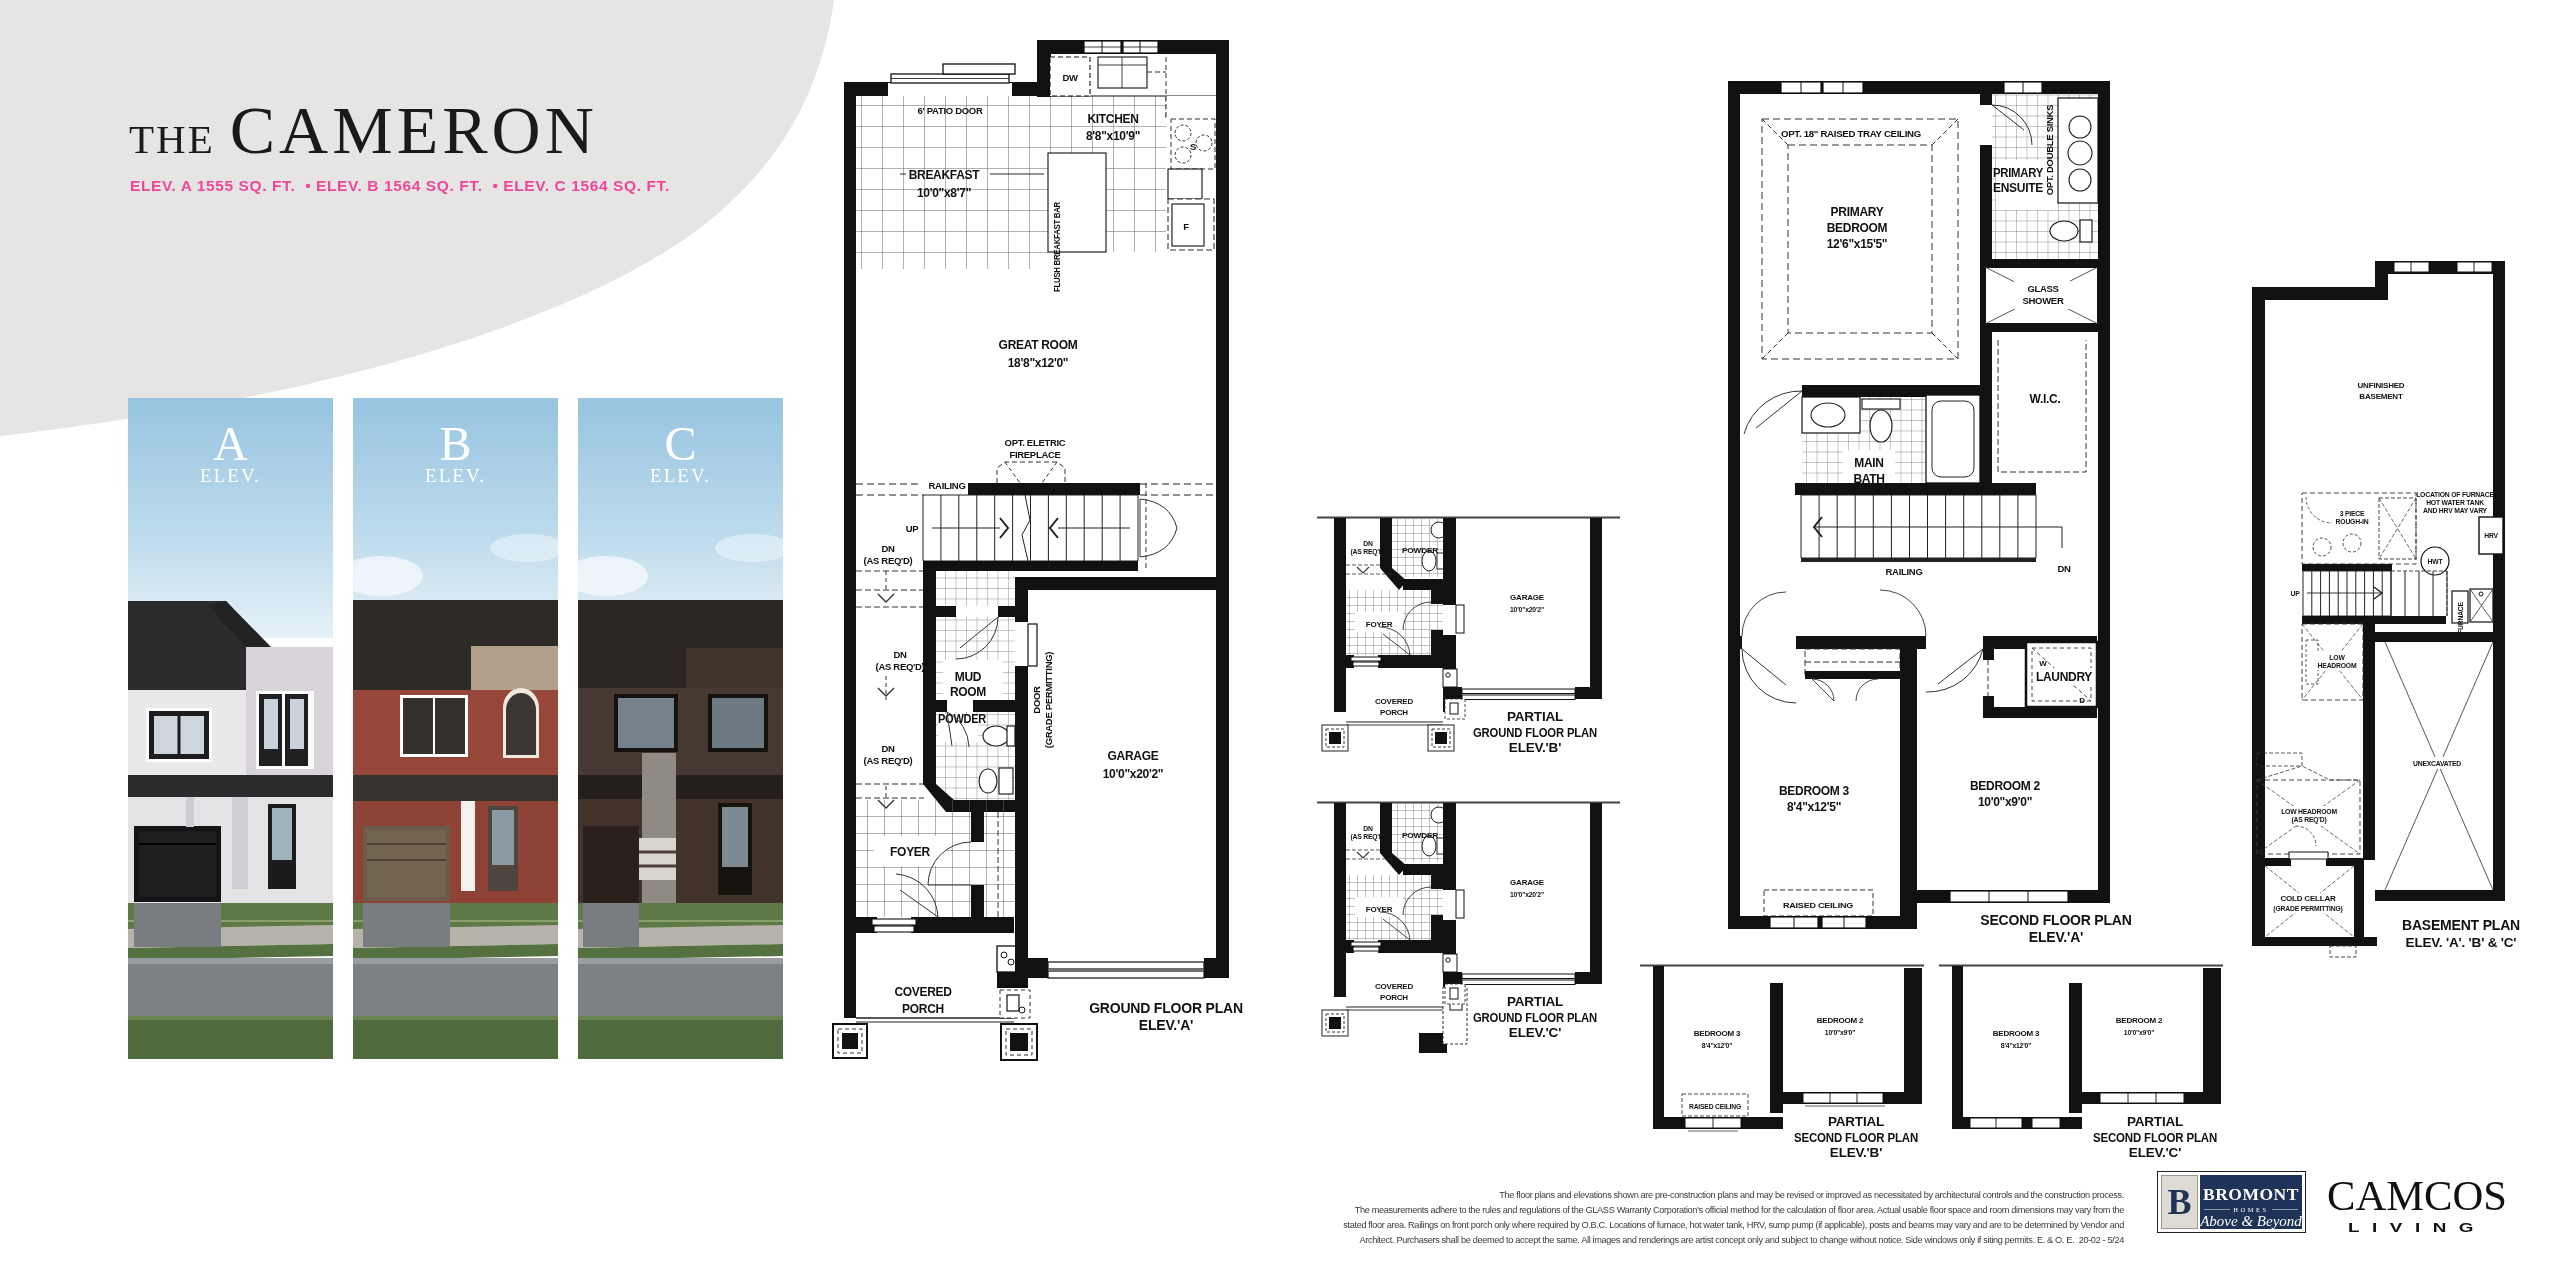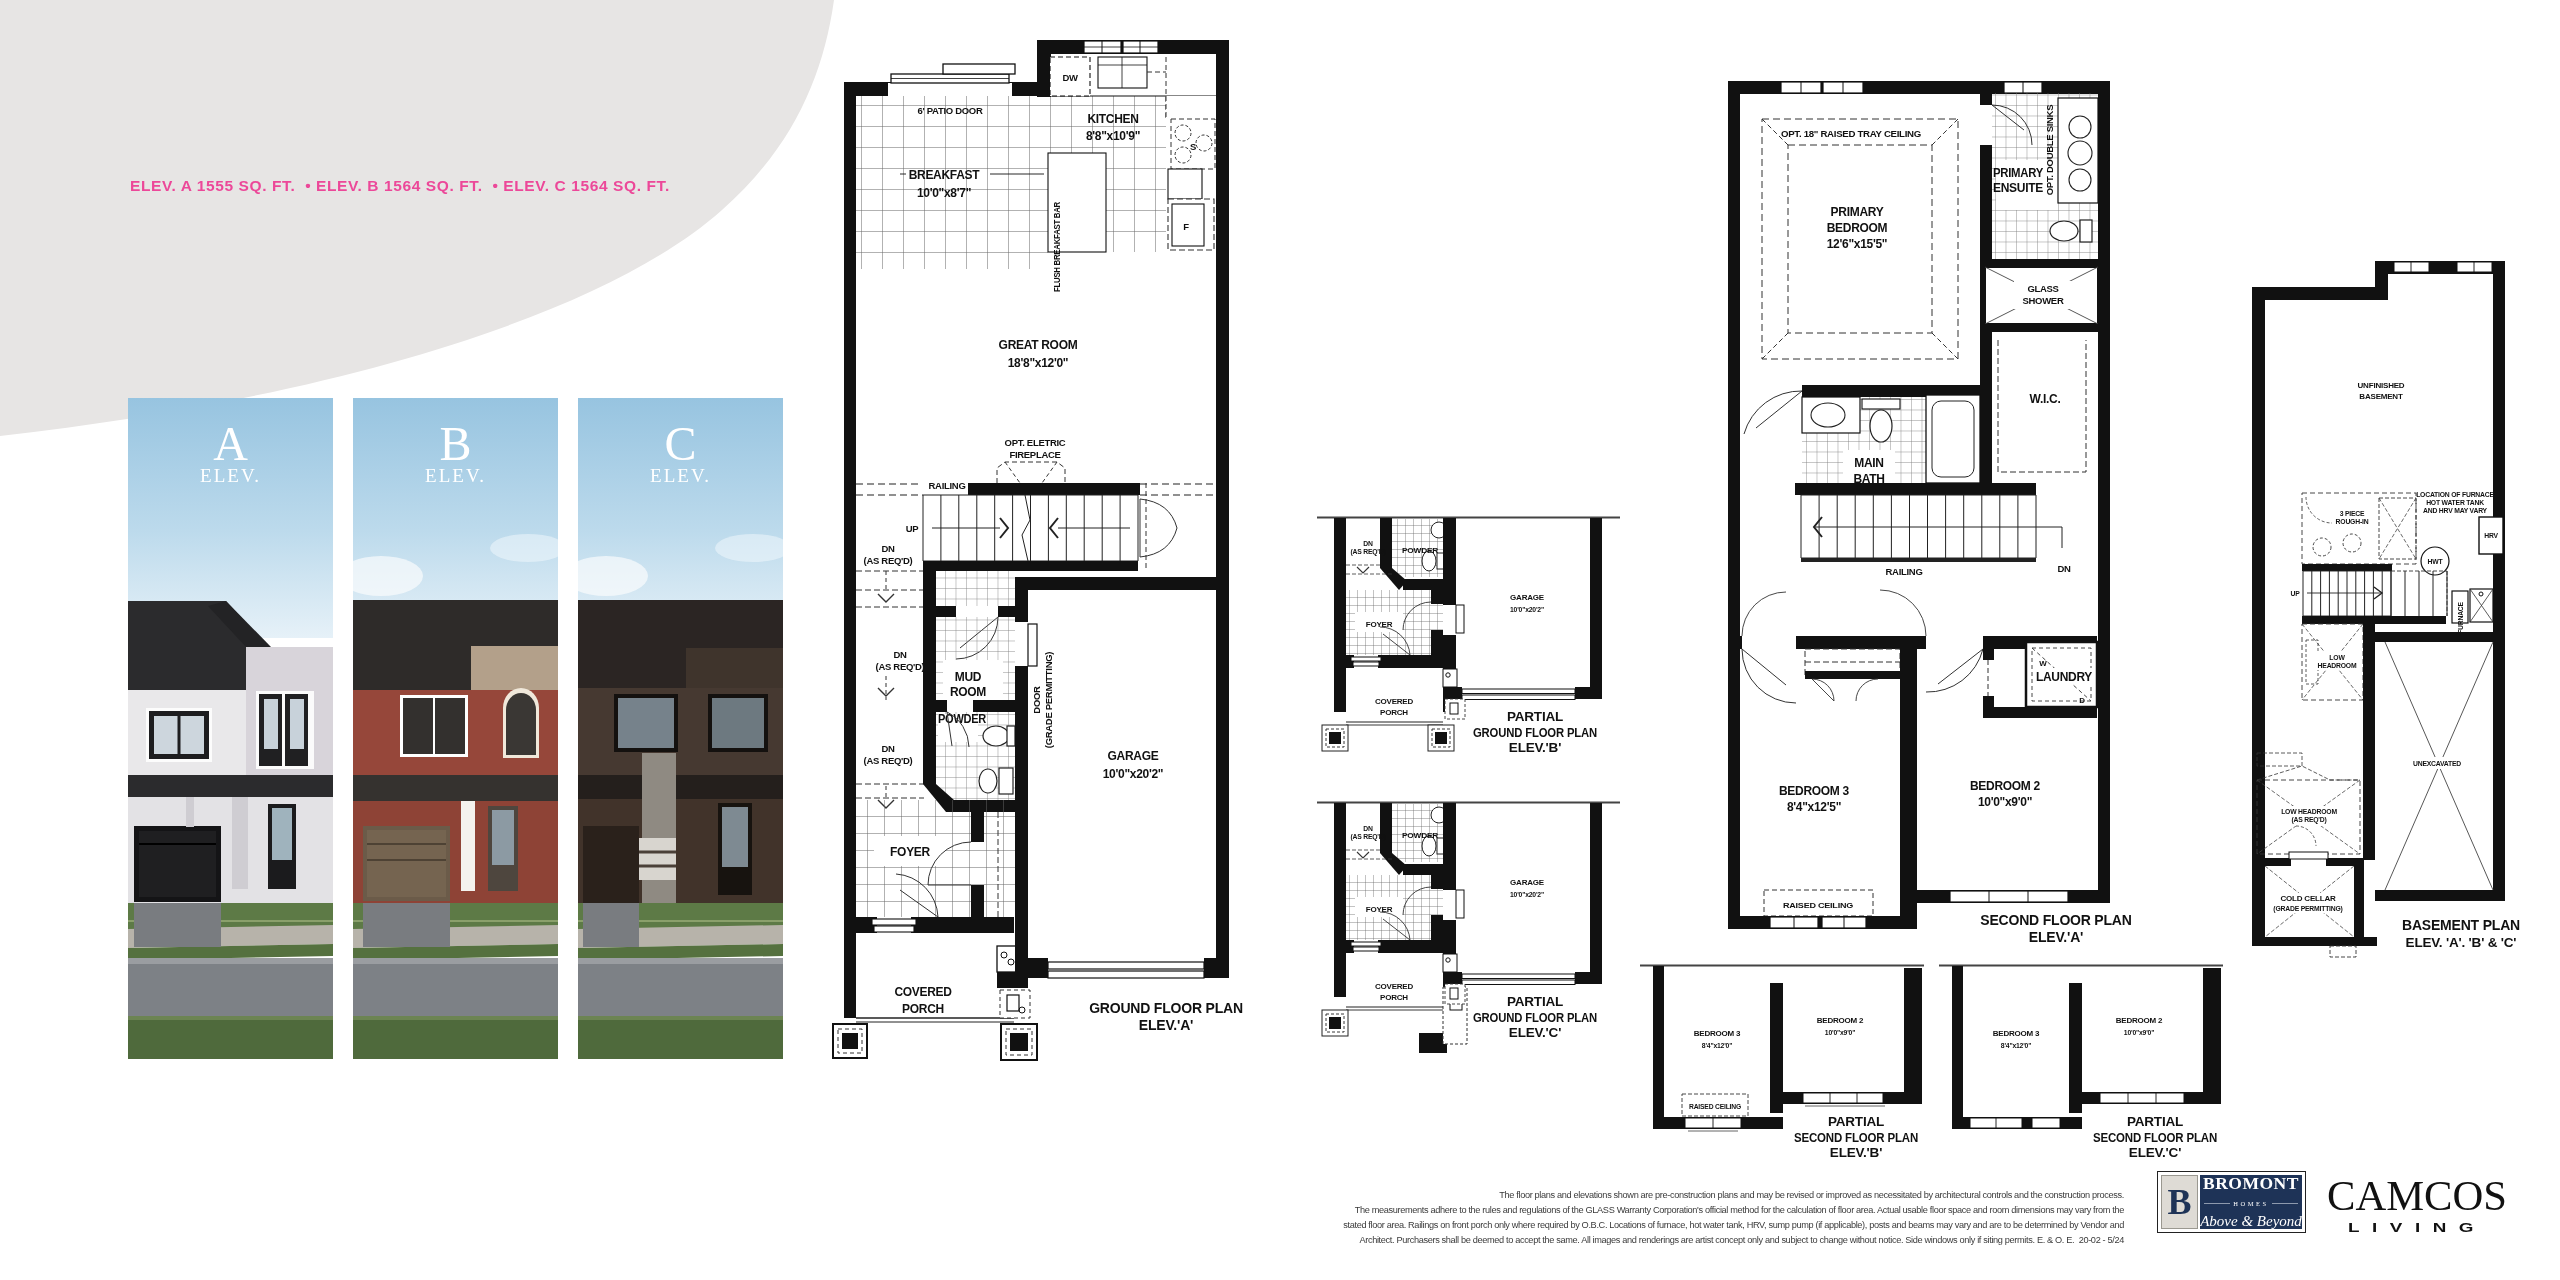--- a/index.html
+++ b/index.html
@@ -11,20 +11,23 @@
 .lby{font:bold 6.8px "Liberation Sans",sans-serif;text-anchor:middle;letter-spacing:-0.2px;}
 .ttl{font:bold 14px "Liberation Sans",sans-serif;text-anchor:middle;letter-spacing:-0.2px;}
 .ttm{font:bold 13.5px "Liberation Sans",sans-serif;text-anchor:middle;letter-spacing:-0.2px;}
 </style></head><body>
 <div id="page">
 
 <svg style="position:absolute;left:0;top:0" width="900" height="460" viewBox="0 0 900 460">
 <path d="M0,0 L834,0 C823,78 792,148 722,210 C604,315 332,398 0,436 Z" fill="#e7e5e4"></path>
 </svg>
 
+<div class="ser" style="position:absolute;left:129px;top:94px;color:#1a1a1a;white-space:nowrap;line-height:72px;">
+<span style="font-size:41px;letter-spacing:2px;">THE</span><span style="font-size:68px;letter-spacing:4px;margin-left:15px;">CAMERON</span>
+</div>
 
 <div style="position:absolute;left:130px;top:177px;font-weight:bold;font-size:15.5px;letter-spacing:0.6px;color:#ec4899;white-space:nowrap">ELEV. A 1555 SQ. FT.&nbsp; • ELEV. B 1564 SQ. FT.&nbsp; • ELEV. C 1564 SQ. FT.</div>
 
 <div style="position:absolute;left:128px;top:398px;width:205px;height:661px;"><svg width="205" height="661" viewBox="0 0 205 661">
         <defs>
           <linearGradient id="skyA" x1="0" y1="0" x2="0" y2="1">
             <stop offset="0" stop-color="#97c4e0"></stop>
             <stop offset="0.55" stop-color="#bcdaec"></stop>
             <stop offset="1" stop-color="#e6f1f8"></stop>
           </linearGradient>
@@ -720,21 +723,21 @@
 <span style="white-space:nowrap;">The measurements adhere to the rules and regulations of the GLASS Warranty Corporation's official method for the calculation of floor area. Actual usable floor space and room dimensions may vary from the</span>
 <span style="white-space:nowrap;">stated floor area. Railings on front porch only where required by O.B.C. Locations of furnace, hot water tank, HRV, sump pump (if applicable), posts and beams may vary and are to be determined by Vendor and</span>
 <span style="white-space:nowrap;text-align:center;">Architect. Purchasers shall be deemed to accept the same. All images and renderings are artist concept only and subject to change without notice. Side windows only if siting permits. E. &amp; O. E.&nbsp; 20-02 - 5/24</span>
 </div>
 
 <div style="position:absolute;left:2157px;top:1171px;width:149px;height:62px;border:1.6px solid #222;box-sizing:border-box;background:#fff;padding:3px;">
  <div style="display:flex;width:100%;height:100%;">
   <div style="width:37px;background:#dedbd5;border:1px solid #9a9890;box-sizing:border-box;display:flex;align-items:center;justify-content:center;">
           <span class="ser" style="font-size:36px;font-weight:bold;color:#1e3357;line-height:1;">B</span>
         </div>
-  <div style="flex:1;background:#1e3357;margin-left:2px;display:flex;flex-direction:column;align-items:center;justify-content:space-between;color:#fff;">
+  <div style="flex:1;background:#1e3357;margin-left:2px;display:flex;flex-direction:column;align-items:center;justify-content:flex-end;color:#fff;">
    <div class="ser" style="font-size:17.5px;font-weight:bold;letter-spacing:0.5px;line-height:1;">BROMONT</div>
    <div style="display:flex;align-items:center;width:92%;margin:2.5px 0 1.5px 0;">
             <div style="flex:1;height:1px;background:#8d99ad"></div>
             <span class="ser" style="font-size:6.5px;letter-spacing:2.5px;margin:0 3px;">HOMES</span>
             <div style="flex:1;height:1px;background:#8d99ad"></div>
           </div>
    <div class="ser" style="font-size:15px;font-style:italic;line-height:1;">Above &amp; Beyond</div>
   </div>
  </div>
 </div>

